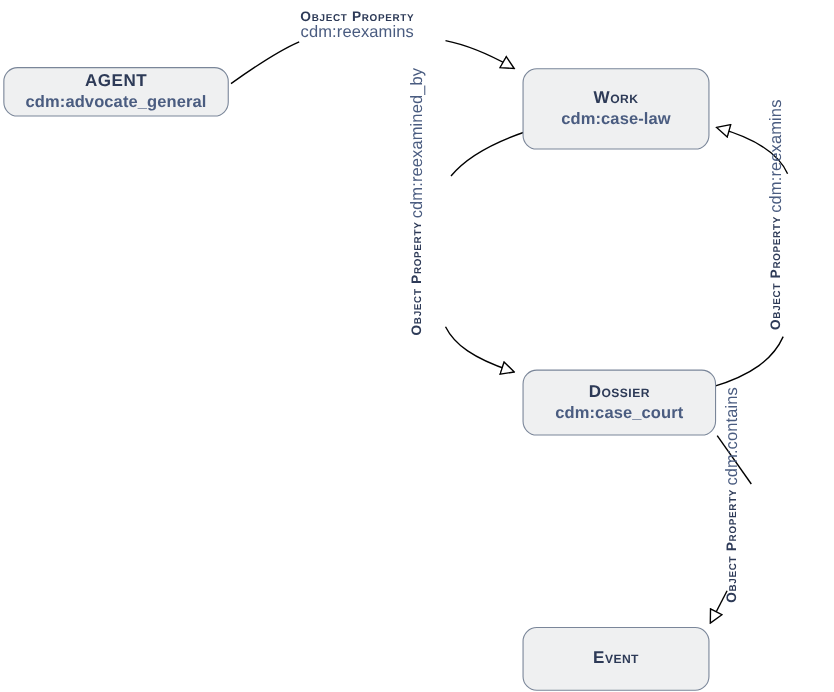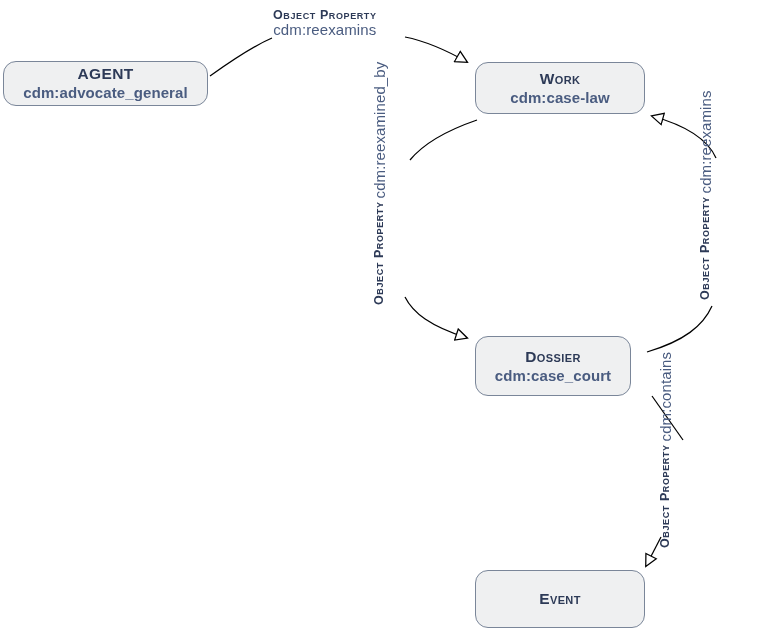--- a/index.html
+++ b/index.html
@@ -49,22 +49,22 @@
   }
   .node .subtitle {
     font-size: 15px;
     color: #4a5c80;
     margin-top: 1px;
     letter-spacing: 0.1px;
     font-weight: bold;
   }
 
   #node-agent  { left: 3px;   top: 61px;  width: 205px; height: 45px; }
-  #node-work   { left: 475px; top: 62px;  width: 170px; height: 52px; }
-  #node-dossier{ left: 475px; top: 336px; width: 156px; height: 60px; }
+  #node-work   { left: 475px; top: 62px;  width: 170px; height: 74px; }
+  #node-dossier{ left: 475px; top: 336px; width: 176px; height: 60px; }
   #node-event  { left: 475px; top: 570px; width: 170px; height: 58px; }
 
   
   .edge-label {
     position: absolute;
     display: flex;
     white-space: nowrap;
     line-height: 1.12;
   }
   .edge-label .prop-kind {

